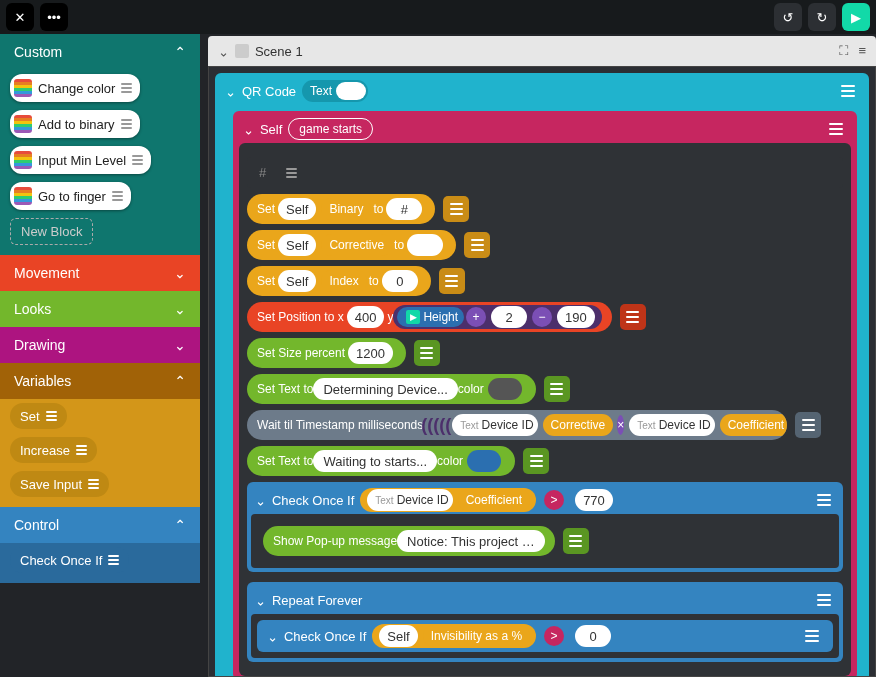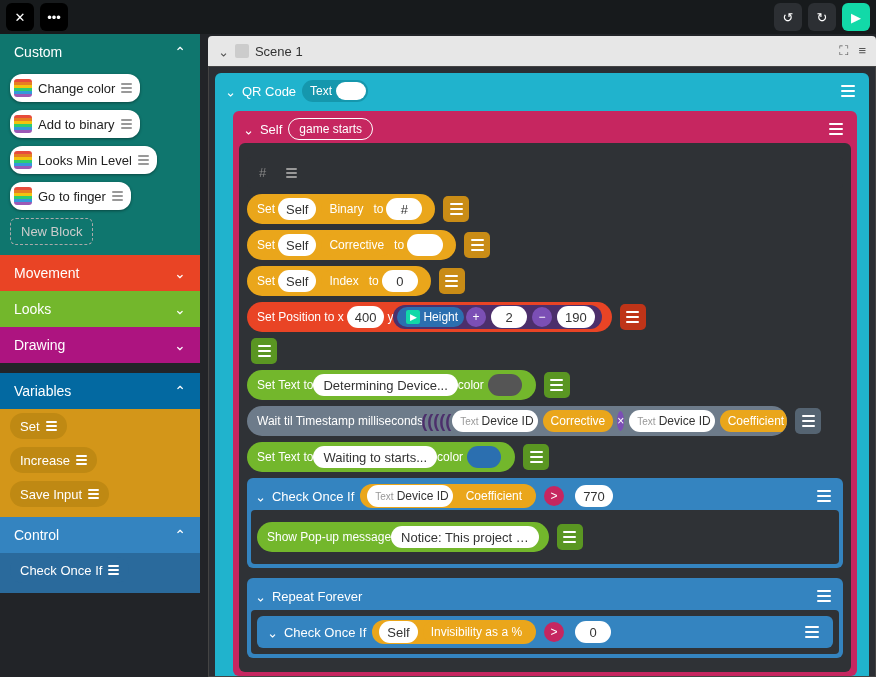--- a/index.html
+++ b/index.html
@@ -21,21 +21,21 @@
   .side-scroll { overflow-y:auto; flex:1; }
   .category { }
   .cat-head { display:flex; align-items:center; justify-content:space-between; padding:10px 14px; color:#fff; font-size:14px; cursor:pointer;}
   .cat-head .chev { transform: rotate(0deg); }
   .cat-head.collapsed .chev { transform: rotate(180deg); }
   .cat-body { padding:4px 10px 10px 10px; display:flex; flex-direction:column; gap:8px; }
   .cat-custom { background:#0f766e; }
   .cat-movement { background:#e94425; }
   .cat-looks { background:#73b72c; }
   .cat-drawing { background:#ad1480; }
-  .cat-variables { background:#0369a1;margin-top:10px; }
+  .cat-variables { background:#a16207; }
   .cat-variables .cat-body { background:#d39619; }
   .cat-control { background:#3484c0; }
   .palette-block { background:#fff; color:#222; border-radius:12px; height:28px; display:flex; align-items:center; padding:0 8px 0 4px; gap:6px; cursor:grab; box-shadow:0 1px 3px rgba(0,0,0,.4); width:fit-content;}
   .rainbow { width:18px; height:18px; border-radius:3px; background:linear-gradient(180deg,#e74c3c 0 16%,#e67e22 16% 33%,#f1c40f 33% 50%,#2ecc71 50% 66%,#3498db 66% 83%,#9b59b6 83% 100%);}
   .bars-ic { display:inline-flex; flex-direction:column; gap:2px; }
   .bars-ic span { width:11px; height:2px; background:#999; border-radius:1px;}
   .newblock { border:1px dashed #aaa; color:#ccc; border-radius:6px; padding:5px 10px; width:fit-content; cursor:pointer;}
   .varpill { background:#bf8913; color:#fff; border-radius:14px; height:26px; display:flex; align-items:center; padding:0 10px; gap:6px; cursor:grab; width:fit-content;}
   .varpill.control { background:#2a6a9c;}
   .varpill .bars-ic span { background:#fff; }
@@ -136,21 +136,21 @@
               <span class="rainbow"></span>
               <span>Add to binary</span>
               <span class="bars-ic">
                 <span></span>
                 <span></span>
                 <span></span>
               </span>
             </div>
           <div class="palette-block">
               <span class="rainbow"></span>
-              <span>Looks Min Level</span>
+              <span>Input Min Level</span>
               <span class="bars-ic">
                 <span></span>
                 <span></span>
                 <span></span>
               </span>
             </div>
           <div class="palette-block">
               <span class="rainbow"></span>
               <span>Go to finger</span>
               <span class="bars-ic">
@@ -388,20 +388,26 @@
                   <span class="trail-burger r">
                       <span class="bb">
                         <span></span>
                         <span></span>
                         <span></span>
                       </span>
                     </span>
                 </div>
 
                 <div class="row">
+                  <span class="pill green">
+                    <span class="tiny-txt">Set Size percent</span>
+                    <span class="inner-round wide">
+                        <span>1200</span>
+                      </span>
+                  </span>
                   <span class="trail-burger g">
                       <span class="bb">
                         <span></span>
                         <span></span>
                         <span></span>
                       </span>
                     </span>
                 </div>
 
                 <div class="row">
@@ -492,21 +498,21 @@
                         <span>770</span>
                       </span>
                     <div class="burger">
                         <div>
                           <span></span>
                           <span></span>
                           <span></span>
                         </div>
                       </div>
                   </div>
-                  <div class="blk-body" style="background:#2f3236;border-radius:4px;padding:6px;">
+                  <div class="blk-body" style="background:#2f3236;border-radius:4px;">
                     <div class="row">
                       <span class="pill green">
                         <span class="tiny-txt">Show Pop-up message</span>
                         <span class="textslot">
                             <span>Notice: This project …</span>
                           </span>
                       </span>
                       <span class="trail-burger g">
                           <span class="bb">
                             <span></span>

